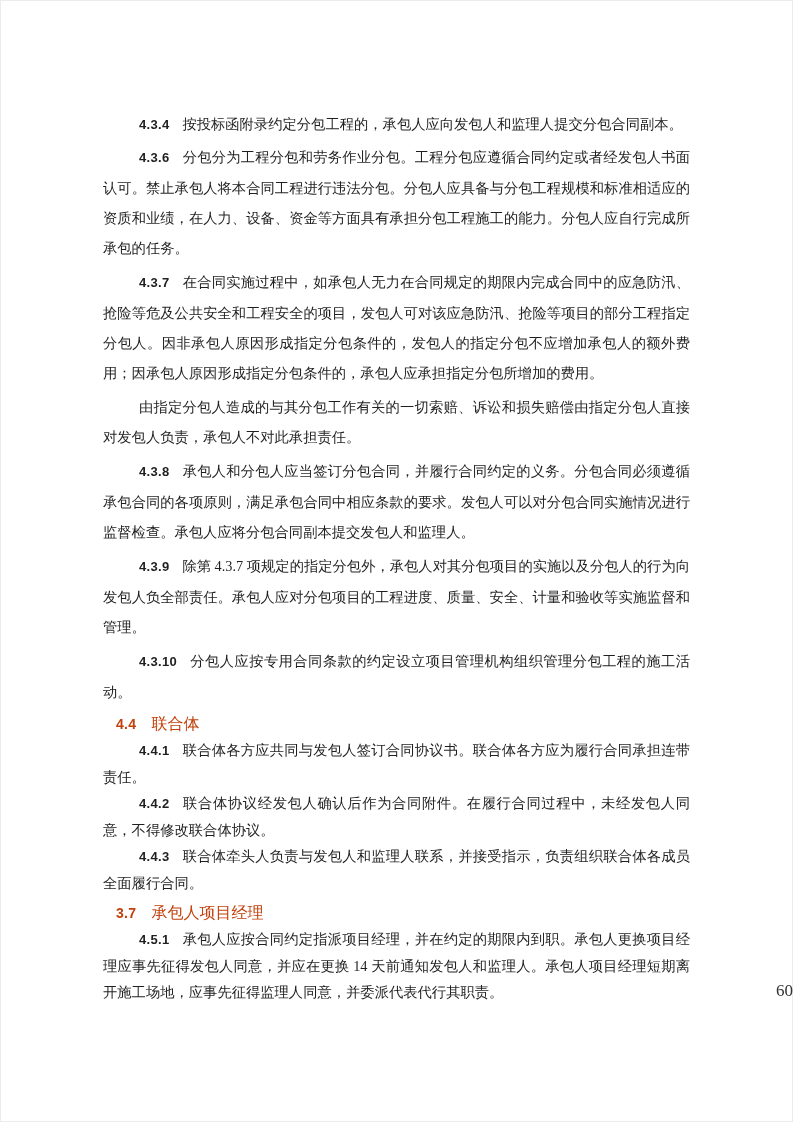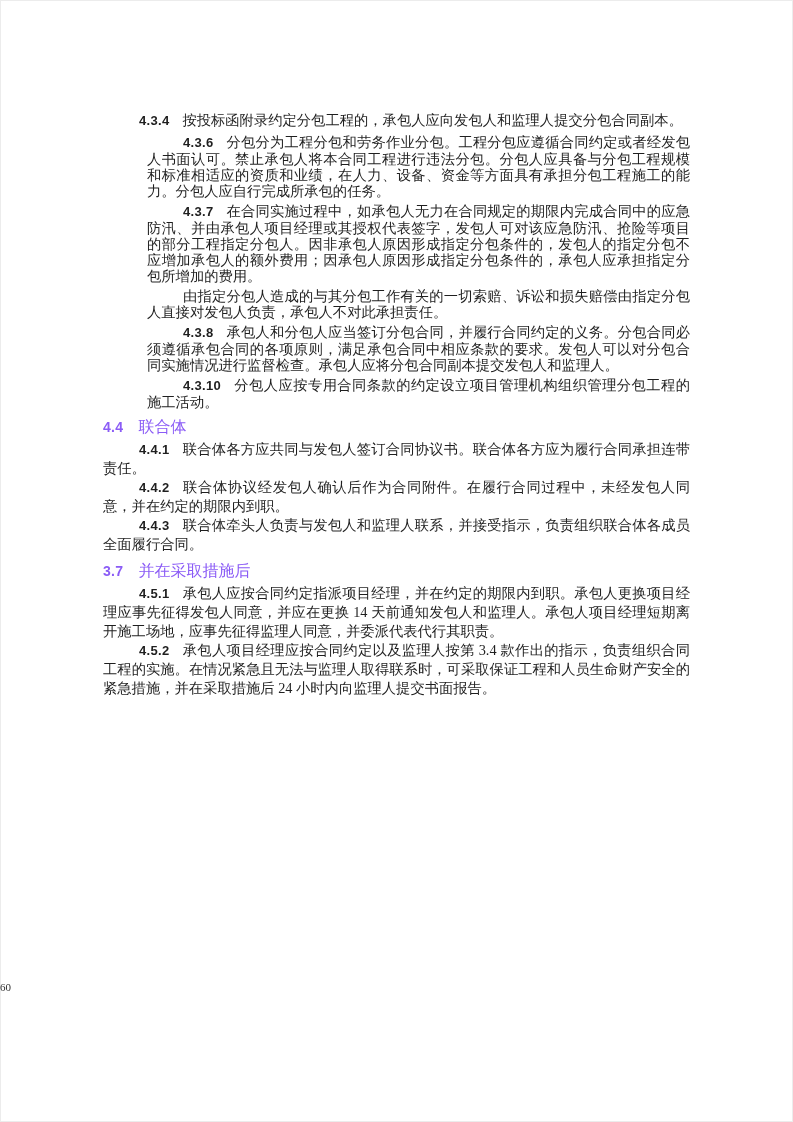--- a/index.html
+++ b/index.html
@@ -16,93 +16,92 @@
   }
   .content {
     position: absolute;
     left: 103px;
     top: 111px;
     width: 587px;
   }
   .para {
     margin: 0;
     font-size: 14.3px;
-    line-height: 19px;
+    line-height: 26px;
     text-align: justify;
     text-indent: 36px;
     word-break: break-all;
   }
   .para.loose {
-    line-height: 16px;
+    line-height: 30px;
     margin-top: 4px;
     margin-bottom: 4px;
-    margin-left: 44px;
   }
   .num {
     font-family: "Liberation Sans", "DejaVu Sans", sans-serif;
     font-weight: bold;
     font-size: 13px;
     letter-spacing: 0.3px;
     margin-right: 13px;
   }
   .heading {
-    margin: 4px 0 0 0;
+    margin: 4px 0 0 13px;
     font-size: 16px;
     line-height: 25px;
     font-weight: normal;
     text-indent: 0;
     font-family: "Liberation Sans", "DejaVu Sans", sans-serif;
-    color: #8b5cf6;
+    color: #c2410c;
   }
   .heading .num {
     font-size: 14px;
     margin-right: 15px;
   }
   .page-number {
     position: absolute;
     top: 981px;
     left: 0;
     width: 100%;
-    text-align: left;
-    font-size: 11px;
+    text-align: right;
+    font-size: 17px;
     color: #333333;
     font-family: "Liberation Serif", "DejaVu Serif", serif;
   }
 </style>
 </head>
 <body>
 
 <div class="page">
   <div class="content">
 
     <p class="para tight"><span class="num">4.3.4</span><span>按投标函附录约定分包工程的，承包人应向发包人和监理人提交分包合同副本。</span></p>
 
 
     <p class="para loose"><span class="num">4.3.6</span><span>分包分为工程分包和劳务作业分包。工程分包应遵循合同约定或者经发包人书面认可。禁止承包人将本合同工程进行违法分包。分包人应具备与分包工程规模和标准相适应的资质和业绩，在人力、设备、资金等方面具有承担分包工程施工的能力。分包人应自行完成所承包的任务。</span></p>
 
-    <p class="para loose"><span class="num">4.3.7</span><span>在合同实施过程中，如承包人无力在合同规定的期限内完成合同中的应急防汛、并由承包人项目经理或其授权代表签字，发包人可对该应急防汛、抢险等项目的部分工程指定分包人。因非承包人原因形成指定分包条件的，发包人的指定分包不应增加承包人的额外费用；因承包人原因形成指定分包条件的，承包人应承担指定分包所增加的费用。</span></p>
+    <p class="para loose"><span class="num">4.3.7</span><span>在合同实施过程中，如承包人无力在合同规定的期限内完成合同中的应急防汛、抢险等危及公共安全和工程安全的项目，发包人可对该应急防汛、抢险等项目的部分工程指定分包人。因非承包人原因形成指定分包条件的，发包人的指定分包不应增加承包人的额外费用；因承包人原因形成指定分包条件的，承包人应承担指定分包所增加的费用。</span></p>
 
     <p class="para loose"><span>由指定分包人造成的与其分包工作有关的一切索赔、诉讼和损失赔偿由指定分包人直接对发包人负责，承包人不对此承担责任。</span></p>
 
     <p class="para loose"><span class="num">4.3.8</span><span>承包人和分包人应当签订分包合同，并履行合同约定的义务。分包合同必须遵循承包合同的各项原则，满足承包合同中相应条款的要求。发包人可以对分包合同实施情况进行监督检查。承包人应将分包合同副本提交发包人和监理人。</span></p>
 
+    <p class="para loose"><span class="num">4.3.9</span><span>除第 4.3.7 项规定的指定分包外，承包人对其分包项目的实施以及分包人的行为向发包人负全部责任。承包人应对分包项目的工程进度、质量、安全、计量和验收等实施监督和管理。</span></p>
 
     <p class="para loose"><span class="num">4.3.10</span><span>分包人应按专用合同条款的约定设立项目管理机构组织管理分包工程的施工活动。</span></p>
 
     <h2 class="heading"><span class="num">4.4</span><span>联合体</span></h2>
 
     <p class="para tight"><span class="num">4.4.1</span><span>联合体各方应共同与发包人签订合同协议书。联合体各方应为履行合同承担连带责任。</span></p>
 
-    <p class="para tight"><span class="num">4.4.2</span><span>联合体协议经发包人确认后作为合同附件。在履行合同过程中，未经发包人同意，并在约定的期限内到职。</span></p>
+    <p class="para tight"><span class="num">4.4.2</span><span>联合体协议经发包人确认后作为合同附件。在履行合同过程中，未经发包人同意，不得修改联合体协议。</span></p>
 
     <p class="para tight"><span class="num">4.4.3</span><span>联合体牵头人负责与发包人和监理人联系，并接受指示，负责组织联合体各成员全面履行合同。</span></p>
 
-    <h2 class="heading"><span class="num">3.7</span><span>并在采取措施后</span></h2>
+    <h2 class="heading"><span class="num">3.7</span><span>承包人项目经理</span></h2>
 
     <p class="para tight"><span class="num">4.5.1</span><span>承包人应按合同约定指派项目经理，并在约定的期限内到职。承包人更换项目经理应事先征得发包人同意，并应在更换 14 天前通知发包人和监理人。承包人项目经理短期离开施工场地，应事先征得监理人同意，并委派代表代行其职责。</span></p>
 
-    <p class="para tight"><span class="num">4.5.2</span><span>承包人项目经理应按合同约定以及监理人按第 3.4 款作出的指示，负责组织合同工程的实施。在情况紧急且无法与监理人取得联系时，可采取保证工程和人员生命财产安全的紧急措施，并在采取措施后 24 小时内向监理人提交书面报告。</span></p>
 
 
   </div>
 
   <div class="page-number">60</div>
 </div>
 
 </body></html>

